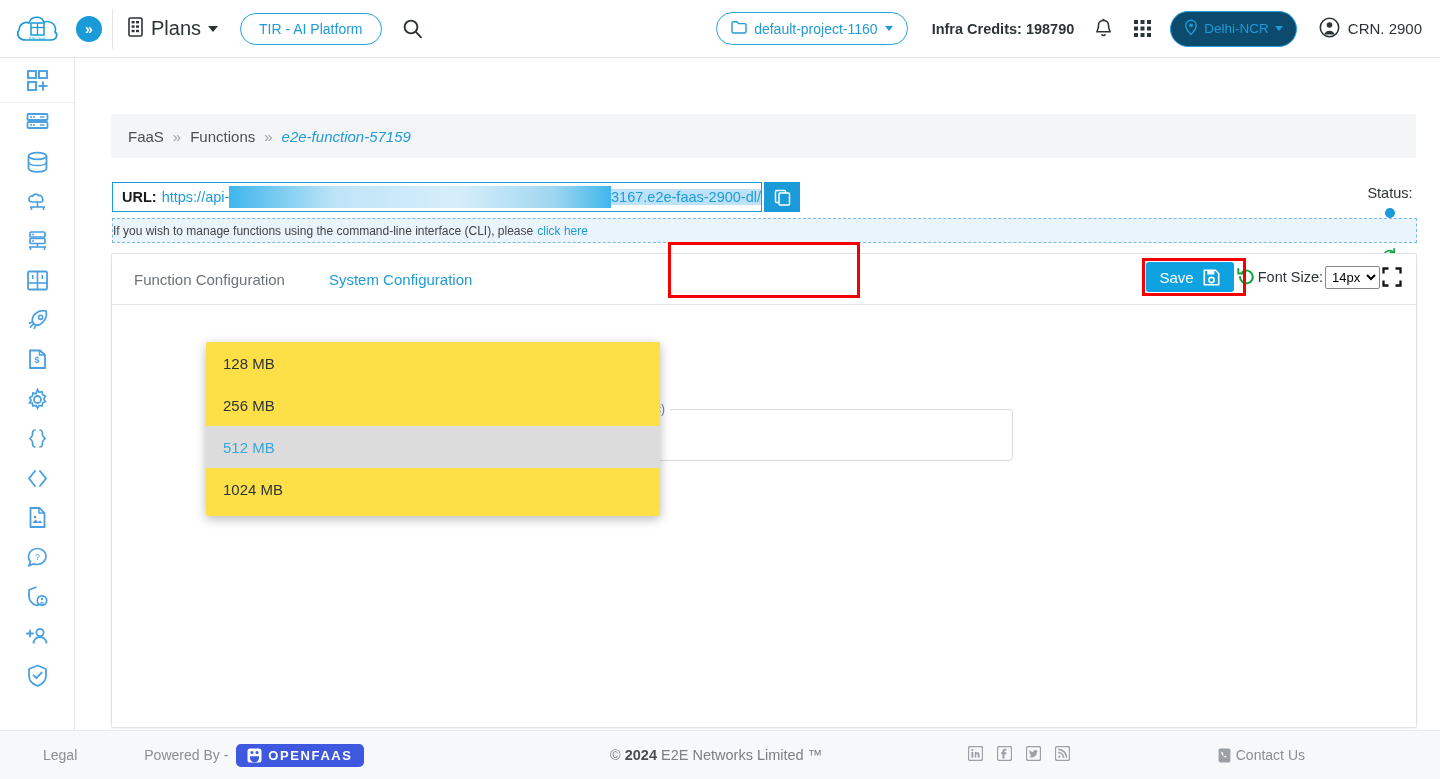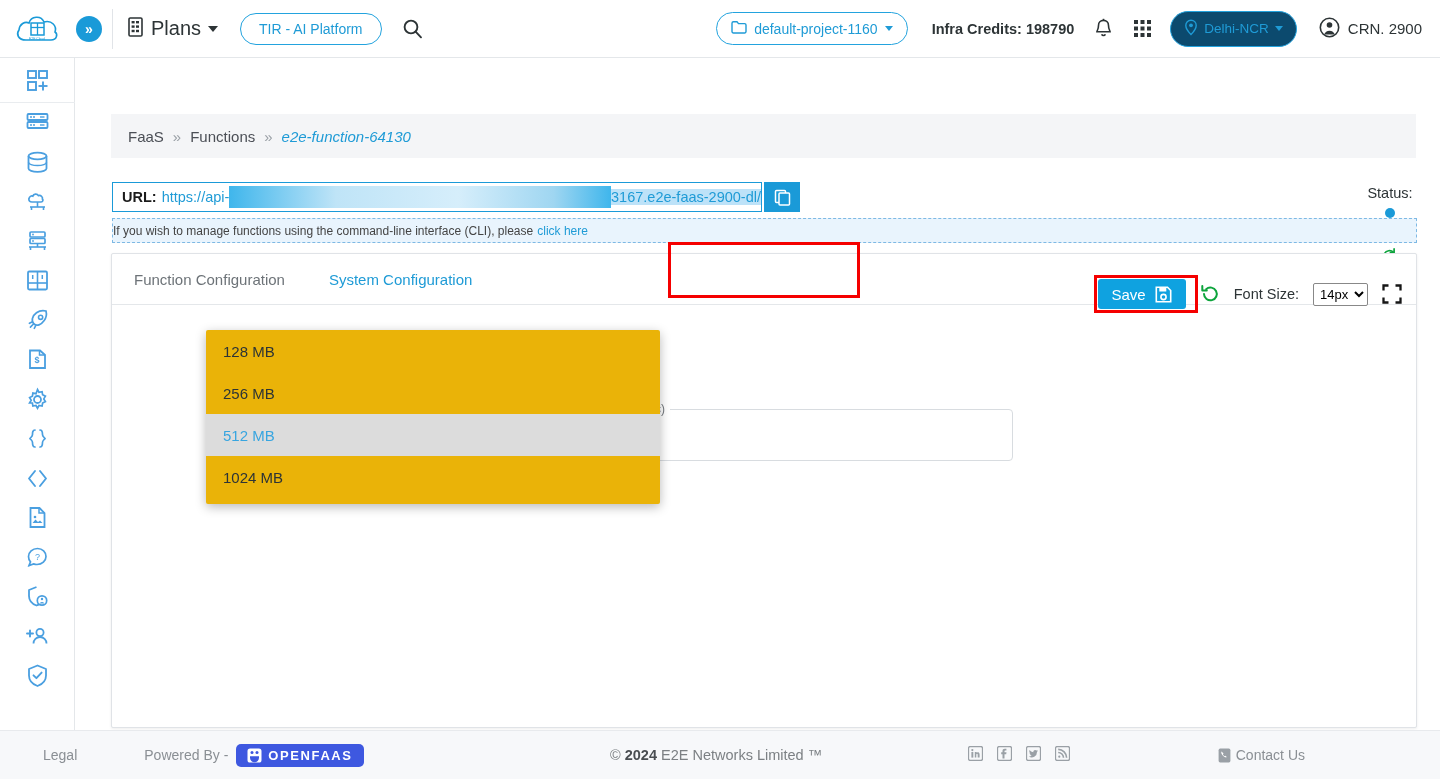--- a/index.html
+++ b/index.html
@@ -115,21 +115,21 @@
   }
   .tab {
     padding: 0 22px; height: 50px; display: flex; align-items: center;
     font-size: 15px; color: #6d7378; cursor: pointer;
   }
   .tab.active { color: #1f9bd6; }
   .tab-annot {
     position: absolute; left: 556px; top: -12px; width: 192px; height: 56px;
     border: 3px solid #f50000; background: transparent; pointer-events: none;
   }
-  .toolbar { position: absolute; right: 14px; top: 25px; display: flex; align-items: center; gap: 14px; padding-left: 33px; }
+  .toolbar { position: absolute; right: 14px; top: 8px; display: flex; align-items: center; gap: 2px; padding-left: 33px; }
   .save-btn {
     background: #0fa2e0; color: #fff; border: none; font-size: 15px;
     padding: 0 14px; height: 30px; border-radius: 3px; display: flex; align-items: center; gap: 9px;
     cursor: pointer; font-family: "Liberation Sans", sans-serif;
   }
   .save-annot {
     position: absolute; left: -4px; top: -4px; width: 104px; height: 38px;
     border: 3px solid #f50000; pointer-events: none;
   }
   .fontsize-lbl { font-size: 14.5px; color: #2d3436; }
@@ -144,22 +144,22 @@
     border: 1px solid #d8dce0; border-radius: 4px;
   }
   .field-label {
     position: absolute; top: -8px; left: 13px; background: #fff; padding: 0 5px;
     font-size: 12px; color: #767b80;
   }
   .field-val { position: absolute; top: 15px; left: 18px; font-size: 15px; color: #2d3436; }
 
   
   .dropdown {
-    position: absolute; top: 272px; left: 131px; width: 454px; height: 174px;
-    background: #eab308; box-shadow: 0 3px 11px rgba(0,0,0,.28); z-index: 100;
+    position: absolute; top: 284px; left: 131px; width: 454px; height: 174px;
+    background: #fde047; box-shadow: 0 3px 11px rgba(0,0,0,.28); z-index: 100;
     border-radius: 2px; overflow: hidden;
   }
   .dd-item {
     height: 42px; display: flex; align-items: center; padding-left: 17px;
     font-size: 15px; color: #2d3436; cursor: pointer;
   }
   .dd-item.sel { background: #dcdcdc; color: #37a5e0; }
 
   
   .footer {
@@ -413,21 +413,21 @@
   </div>
 </div>
 
 <div class="main">
 
   <div class="crumbbar">
     <span>FaaS</span>
     <span class="crumb-sep">»</span>
     <span>Functions</span>
     <span class="crumb-sep">»</span>
-    <span class="crumb-cur">e2e-function-64130</span>
+    <span class="crumb-cur">e2e-function-57159</span>
   </div>
 
   <div class="urlrow">
     <div class="urlbox">
       <span class="url-lbl">URL:</span>
       <span class="url-link">https://api-</span>
       <span class="url-redact"></span>
       <span class="url-link2">3167.e2e-faas-2900-dl/</span>
     </div>
     <div class="copy-btn">

